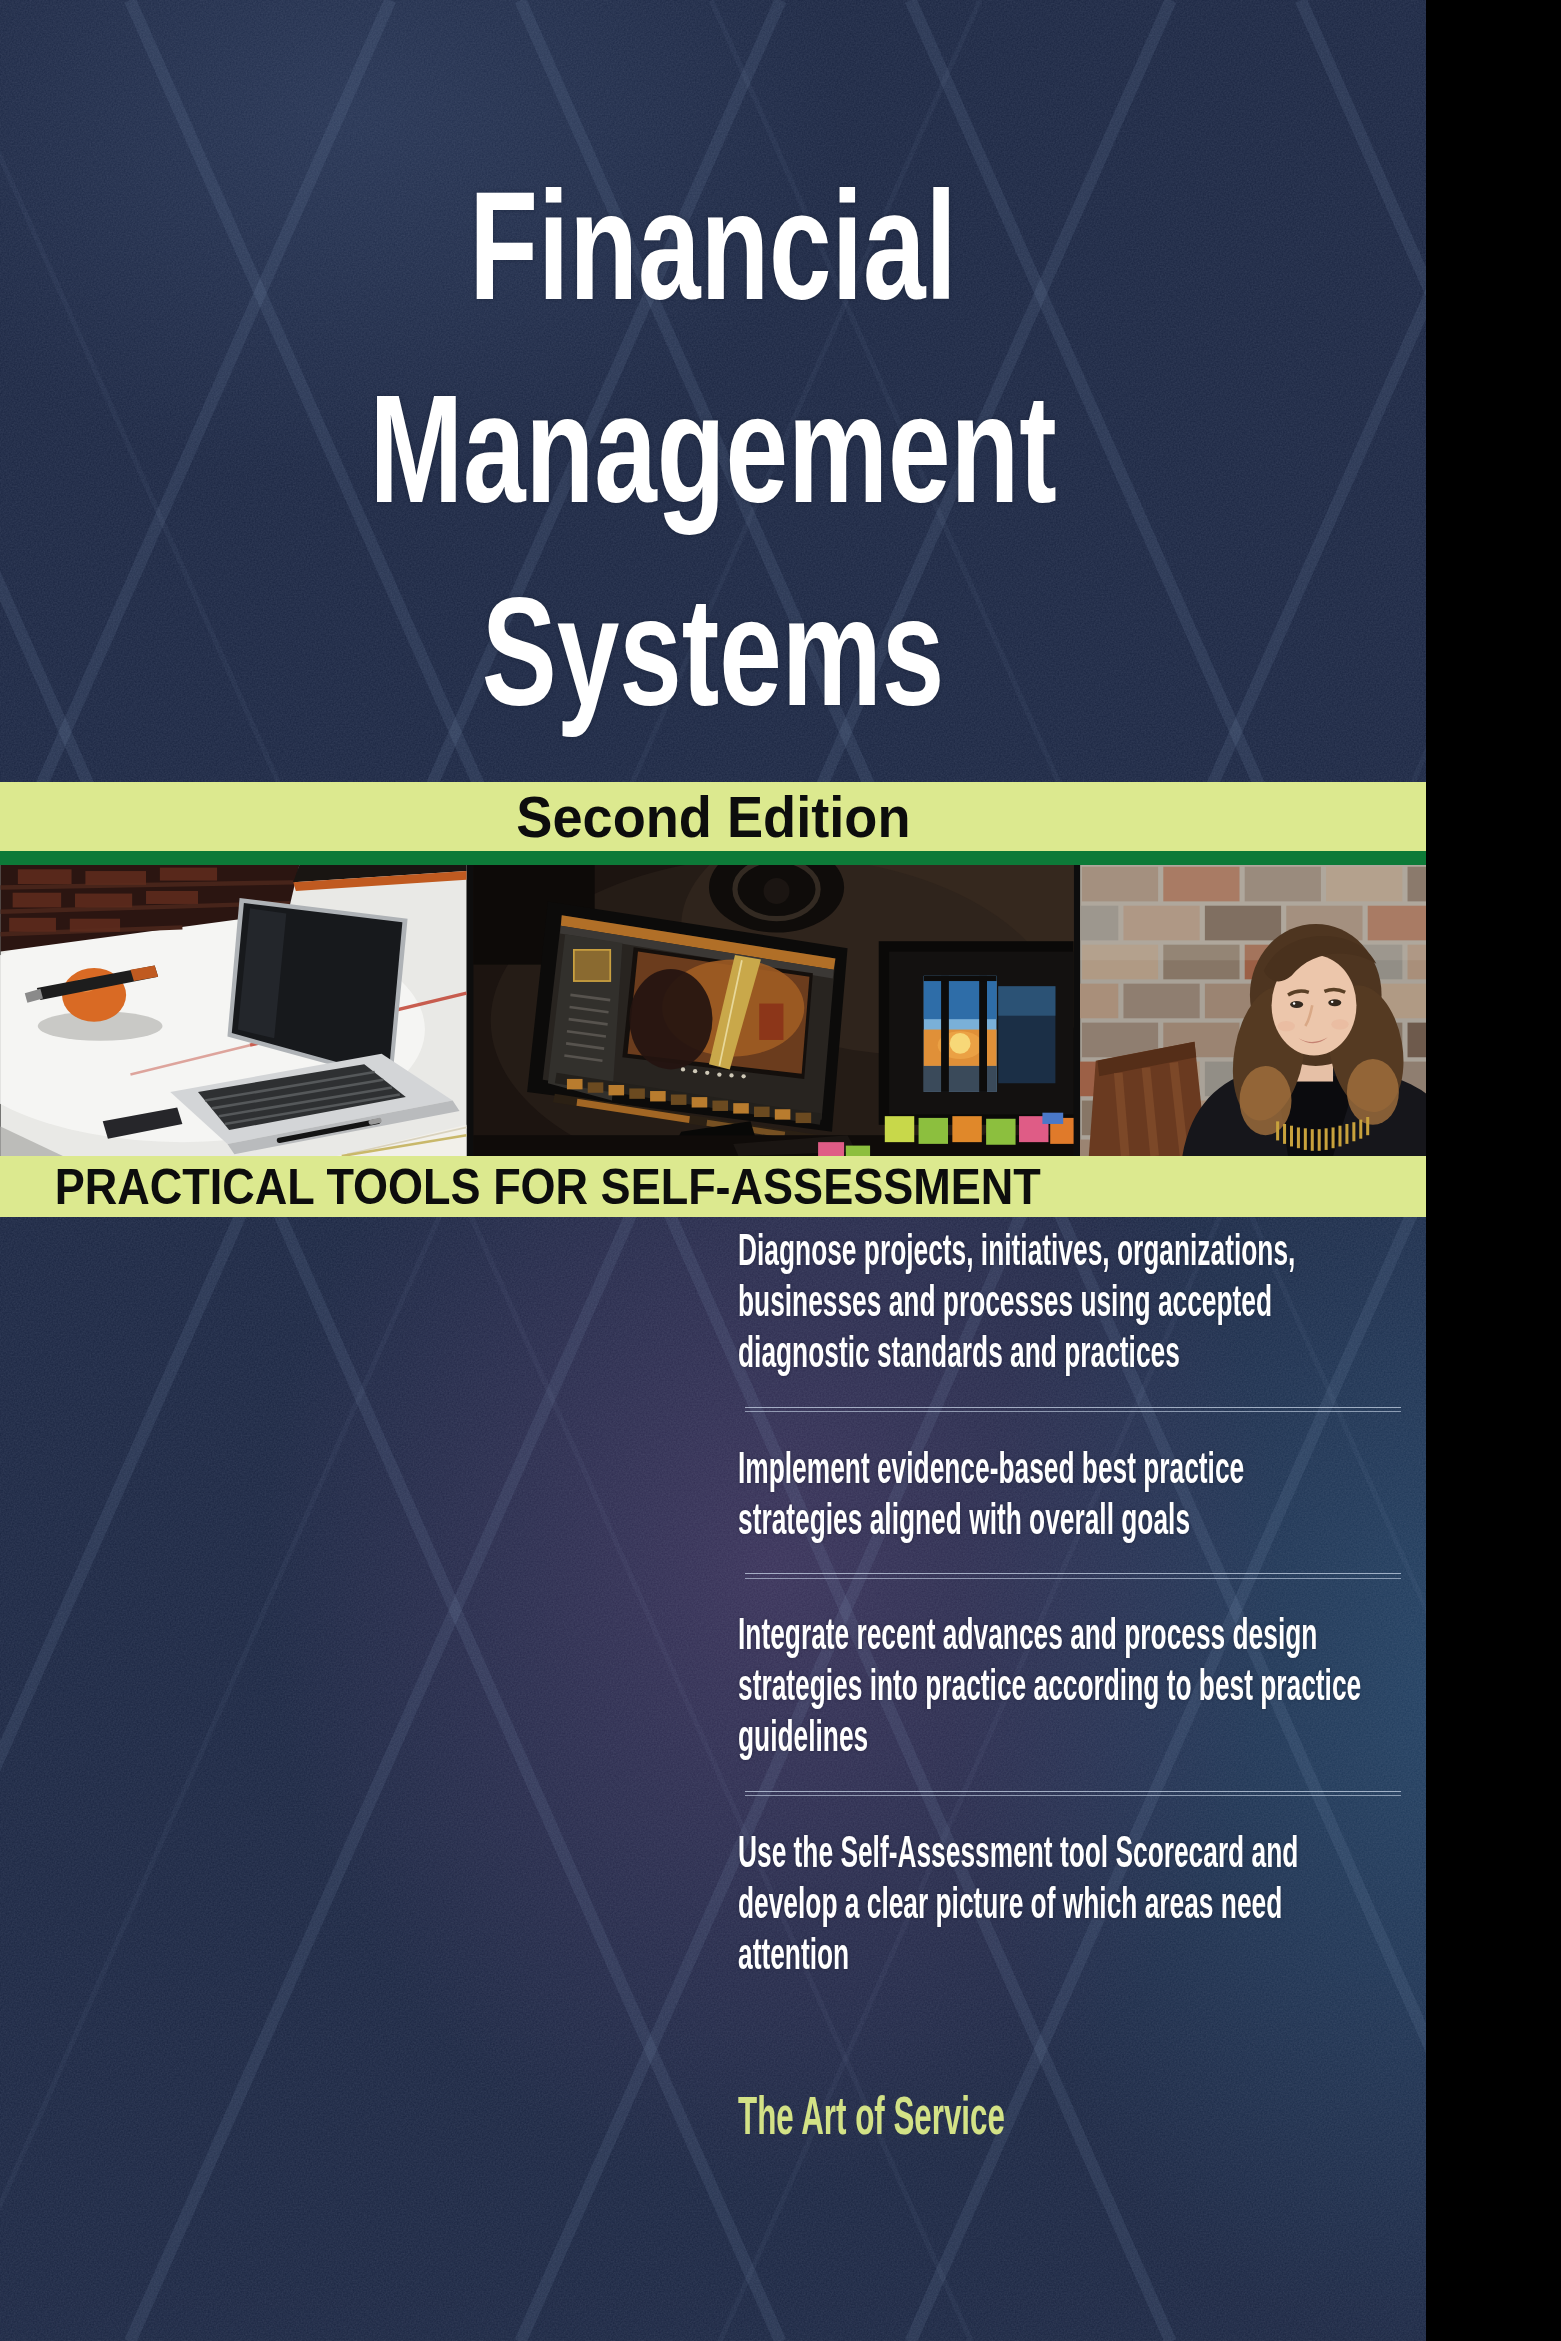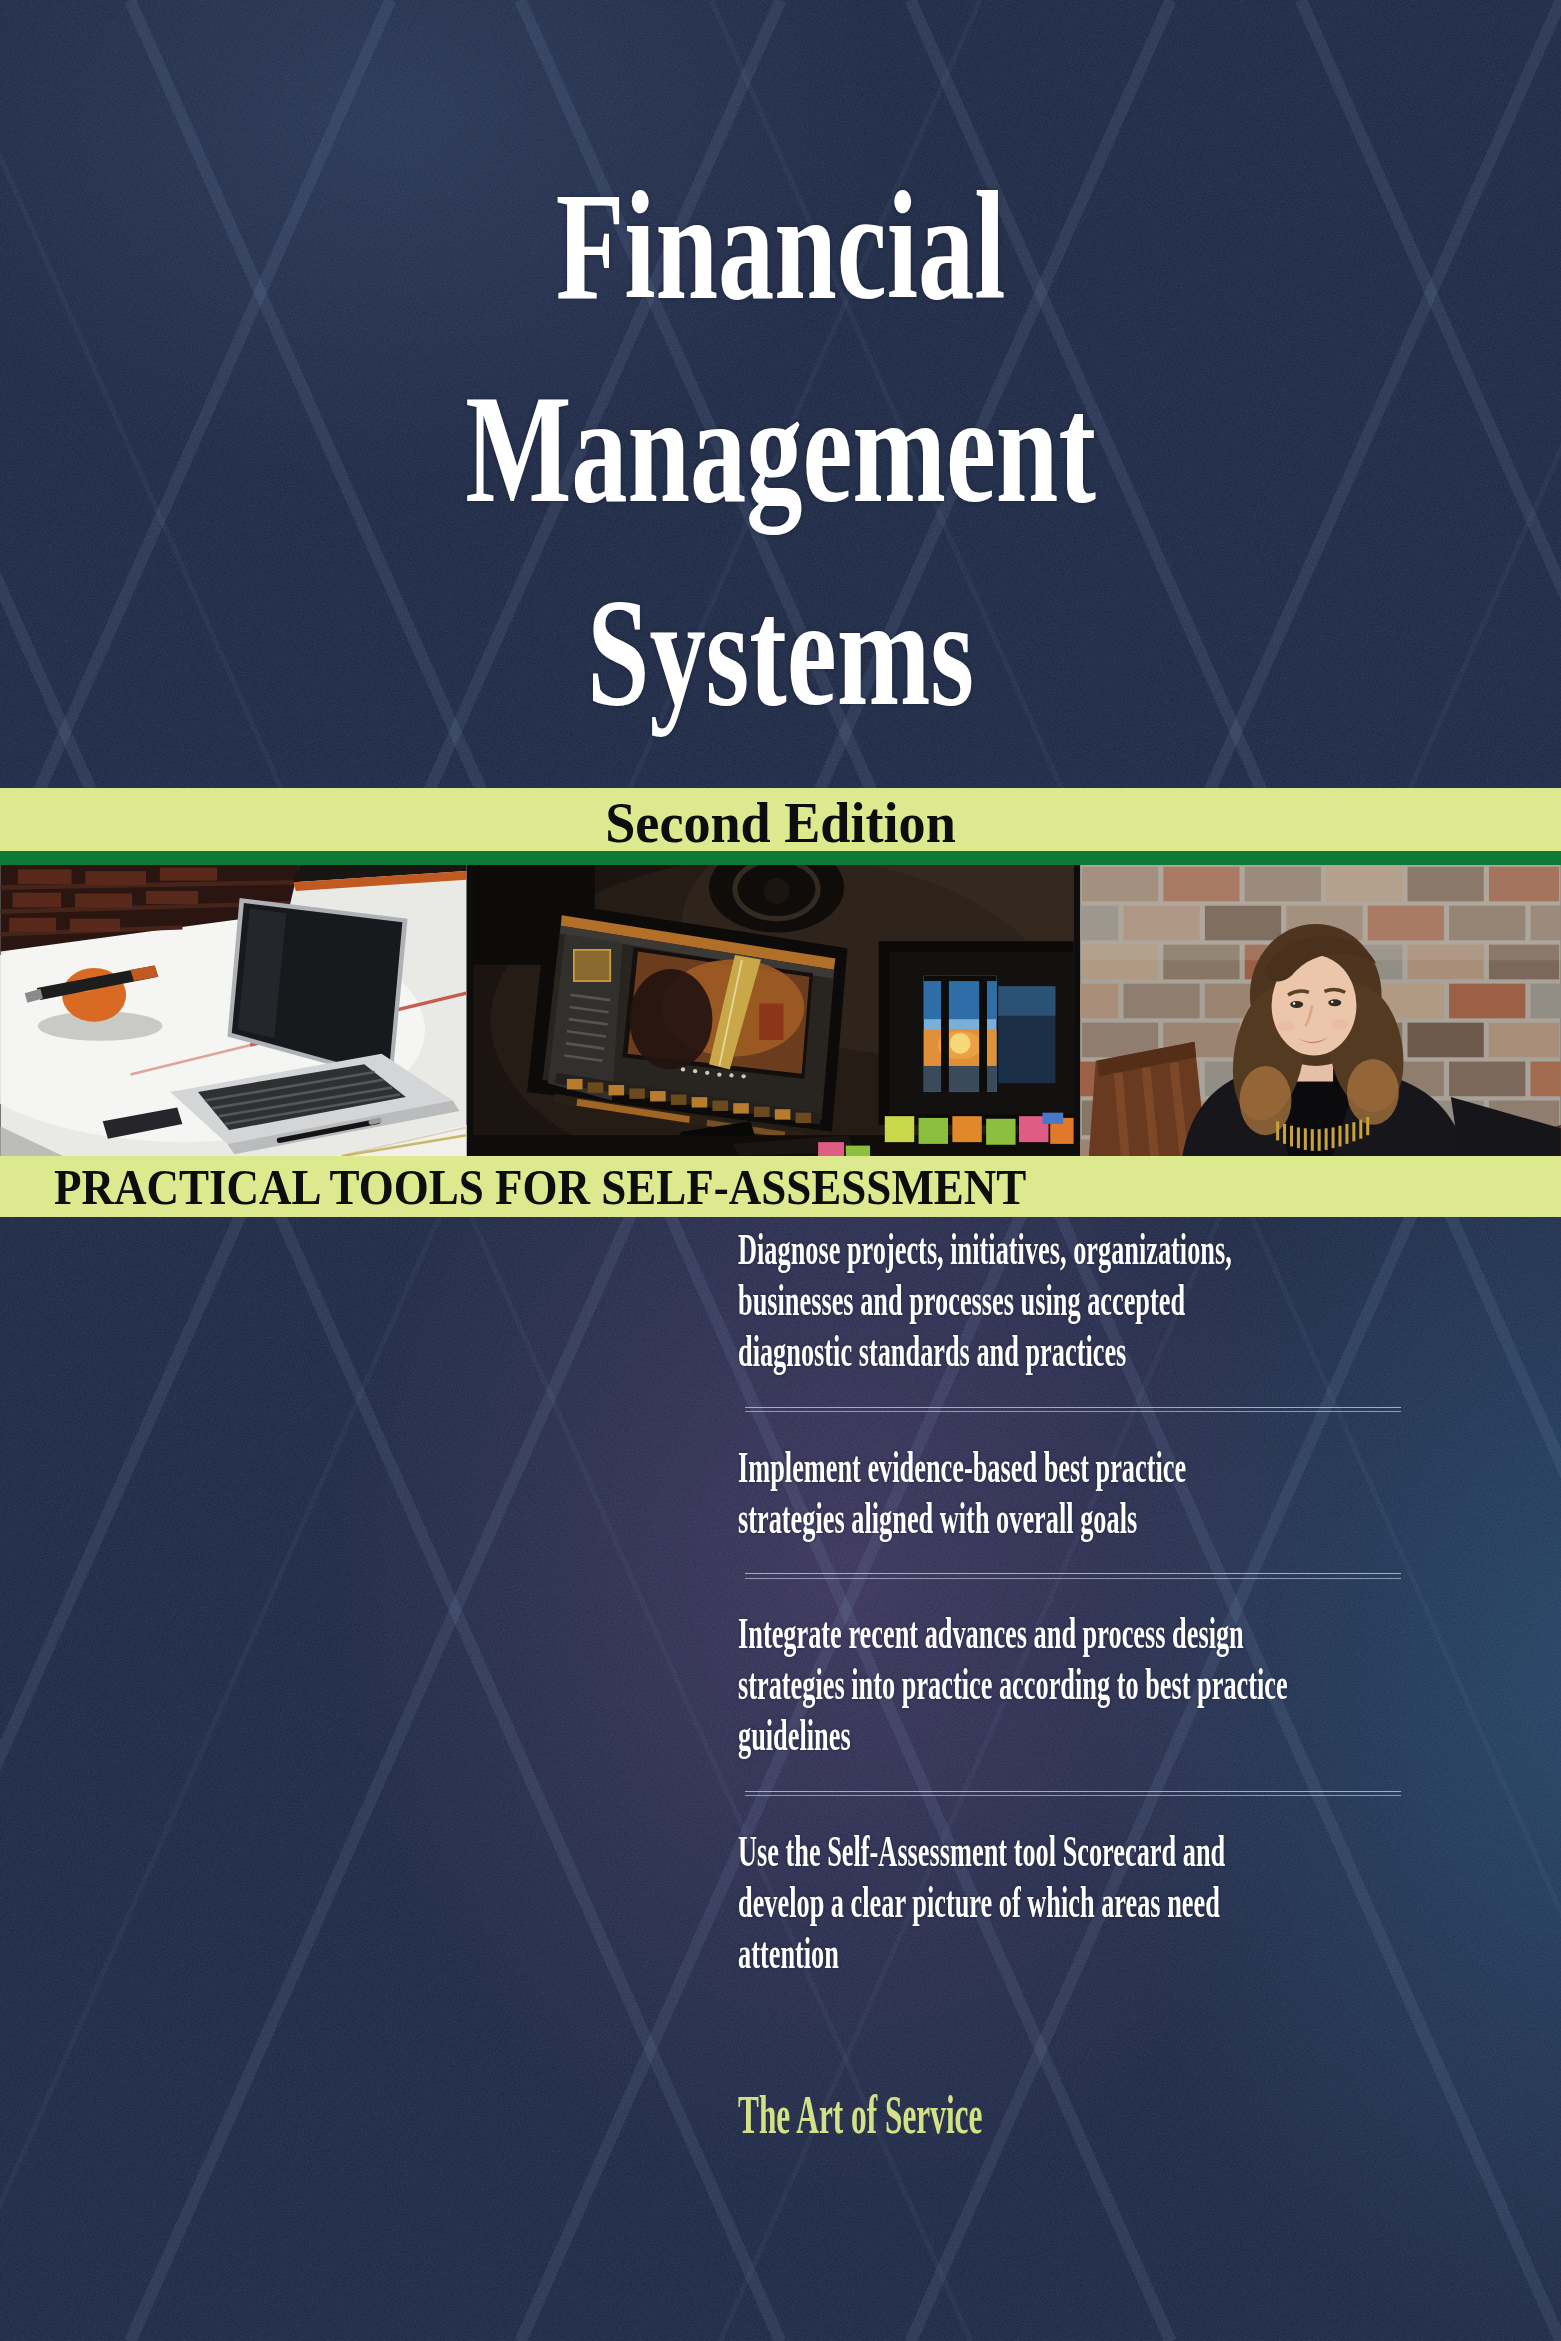--- a/index.html
+++ b/index.html
@@ -1,37 +1,37 @@
 <!DOCTYPE html>
 <html style="font-size:14px"><head>
 <meta charset="utf-8">
 <style>
   html,body{margin:0;padding:0;background:#000;}
   .cover{
-    position:relative;width:1561px;height:2342px;overflow:hidden;
-    font-family:Liberation Serif, serif;
+    position:relative;width:1426px;height:2342px;overflow:hidden;
+    font-family:Liberation Sans, sans-serif;
     background:
       radial-gradient(ellipse 781px 954px at 54% 67%, rgba(88,62,112,0.50), rgba(88,62,112,0) 65%),
       radial-gradient(ellipse 867px 1128px at 103% 72%, rgba(46,110,152,0.38), rgba(46,110,152,0) 60%),
       radial-gradient(ellipse 694px 520px at 25% 5%, rgba(70,92,132,0.25), rgba(70,92,132,0) 70%),
       radial-gradient(ellipse 781px 694px at 50% 120%, rgba(40,48,90,0.45), rgba(40,48,90,0) 70%),
       #1b2642;
   }
   .texture{position:absolute;left:0;top:0;z-index:1;pointer-events:none;}
   
   .title-block{position:absolute;top:145px;left:0;width:100%;z-index:3;text-align:center;}
   .title-line{
     font-size:154px;line-height:203px;font-weight:bold;color:#ffffff;
     white-space:nowrap;transform:scaleX(0.73);transform-origin:50% 50%;
     text-shadow:0 0 5.2px rgba(10,16,32,0.35);
   }
   
   .edition-band{
     position:absolute;top:782px;left:0;width:100%;height:69px;z-index:4;
-    background:#dce98f;display:flex;align-items:center;justify-content:center;margin-top:6px;
+    background:#dce98f;display:flex;align-items:center;justify-content:center;
   }
   .edition-band span{
     font-size:57px;font-weight:bold;color:#0d0d0d;white-space:nowrap;
     display:inline-block;transform:scaleX(0.95);
   }
   .green-stripe{position:absolute;top:851px;left:0;width:100%;height:14px;background:#0d7a38;z-index:4;}
   .tagline-band{
     position:absolute;top:1156px;left:0;width:100%;height:61px;z-index:4;
     background:#dce98f;display:flex;align-items:center;justify-content:flex-start;
   }

